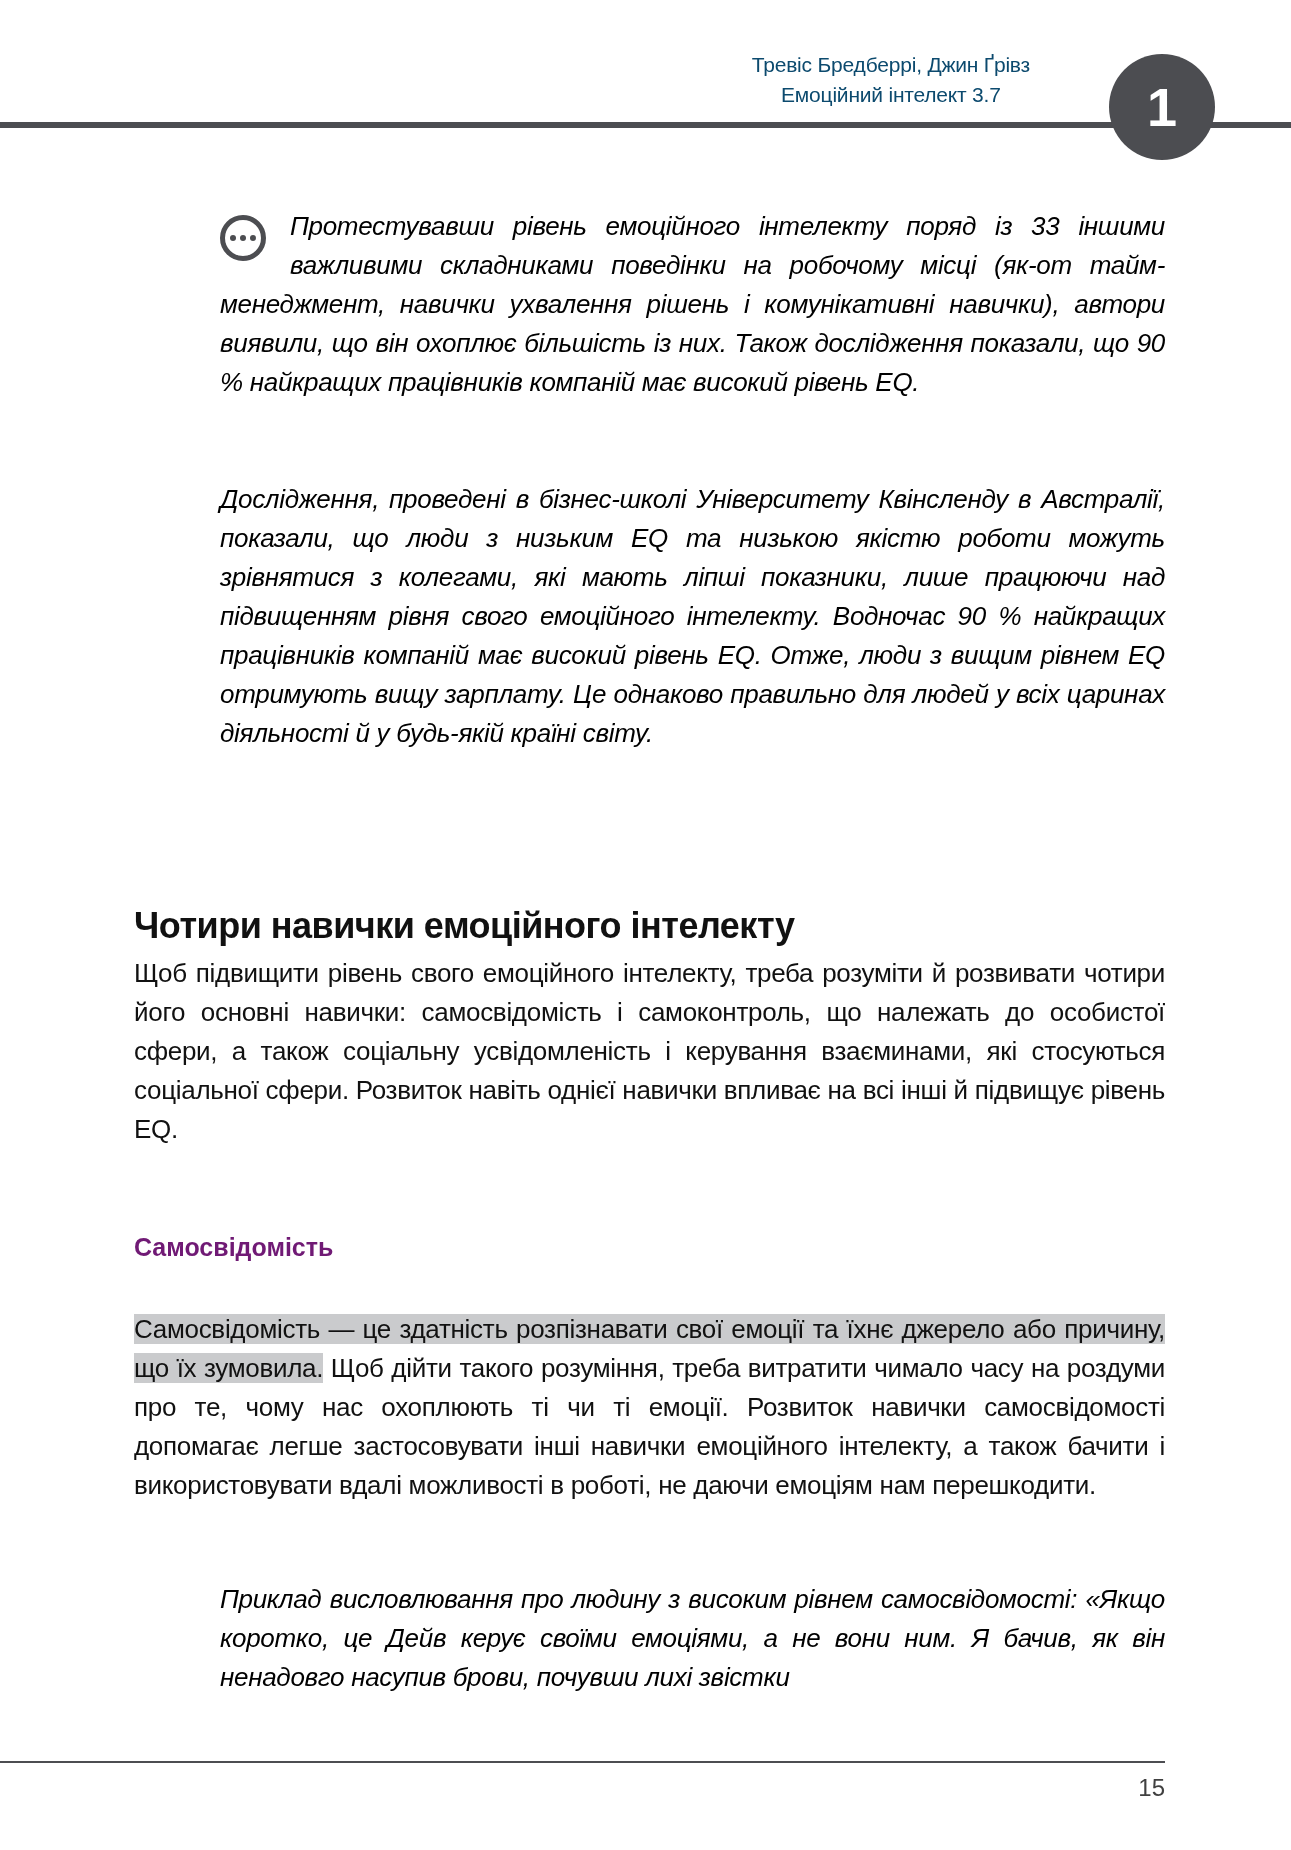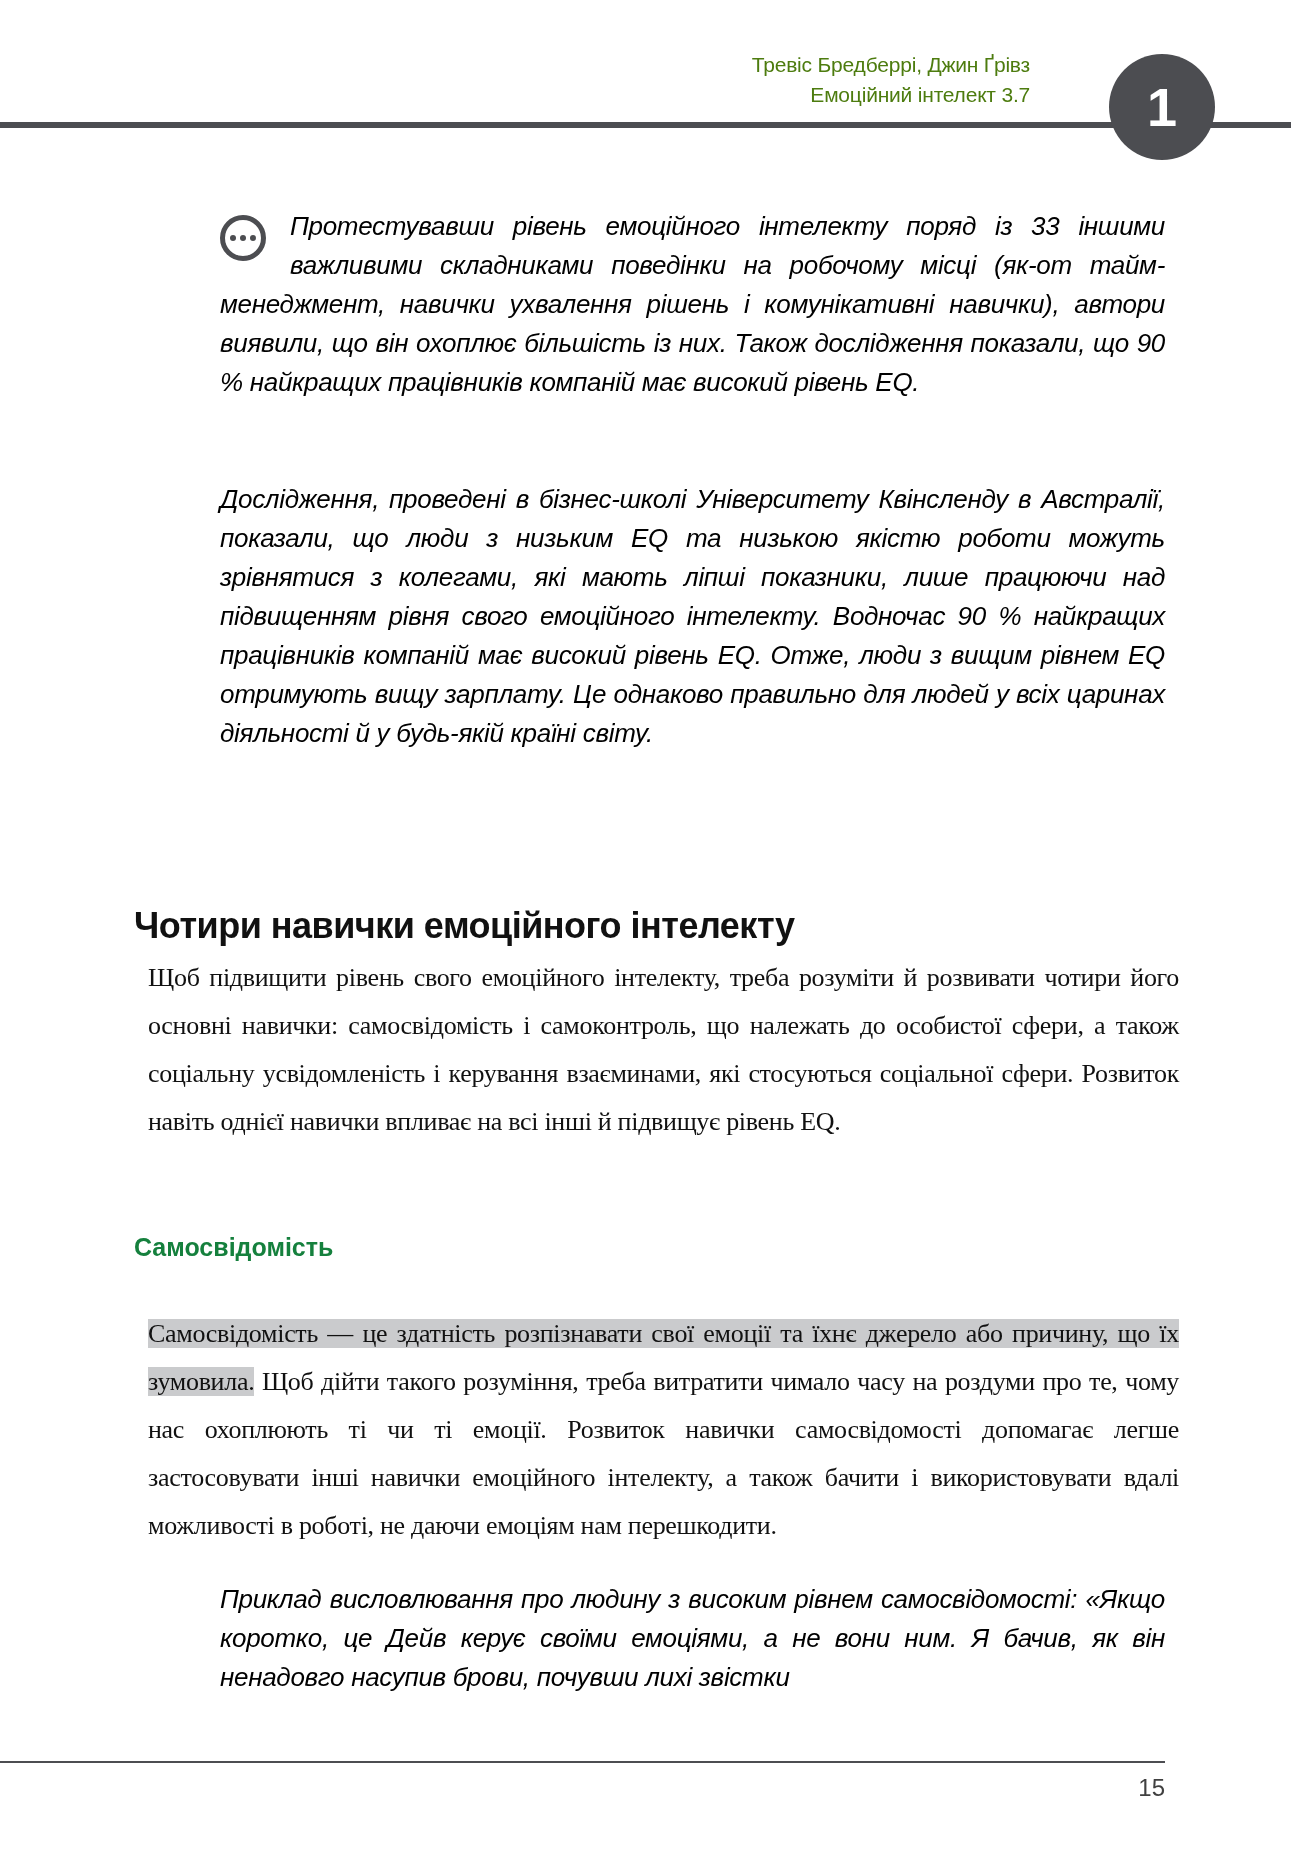--- a/index.html
+++ b/index.html
@@ -12,25 +12,25 @@
       height: 1850px;
       position: relative;
       overflow: hidden;
       font-family: "Liberation Sans", sans-serif;
       color: #111111;
     }
     .header-text {
       position: absolute;
       right: 261px;
       top: 50px;
-      text-align: right;
+      text-align: center;
       font-family: "Liberation Sans", sans-serif;
       font-size: 21px;
       line-height: 30px;
-      color: #4d7c0f;
+      color: #0c4a6e;
       letter-spacing: -0.2px;
     }
     .header-rule {
       position: absolute;
       left: 0;
       top: 122px;
       width: 1291px;
       height: 6px;
       background: #4c4d51;
     }
@@ -97,38 +97,37 @@
       font-weight: bold;
       font-size: 36px;
       line-height: 44px;
       color: #111;
       letter-spacing: -0.5px;
     }
     .body-block {
       position: absolute;
       left: 134px;
       width: 1031px;
-      font-family: Liberation Serif, serif;
+      font-family: Liberation Sans, sans-serif;
       font-size: 26px;
-      line-height: 48px;
+      line-height: 39px;
       color: #111;
       text-align: justify;
       letter-spacing: -0.3px;
-      margin-left: 14px;
     }
     .b1 { top: 954px; }
     .sub-heading {
       position: absolute;
       left: 134px;
       top: 1230px;
       font-family: "Liberation Sans", sans-serif;
       font-weight: bold;
       font-size: 25px;
       line-height: 34px;
-      color: #15803d;
+      color: #701a75;
     }
     .b2 { top: 1310px; }
     .highlight {
       background: #cacbcd;
     }
     .p3 { top: 1580px; }
     .footer-rule {
       position: absolute;
       left: 0;
       top: 1761px;

